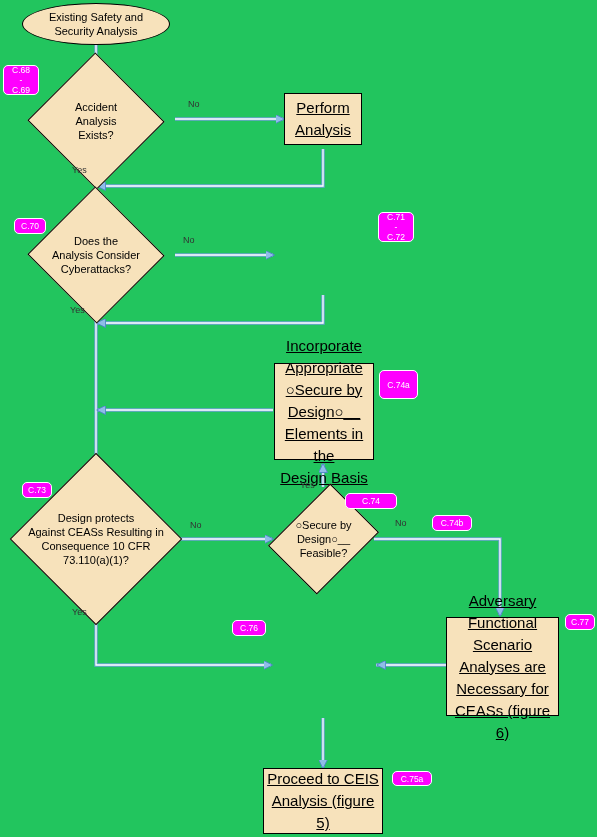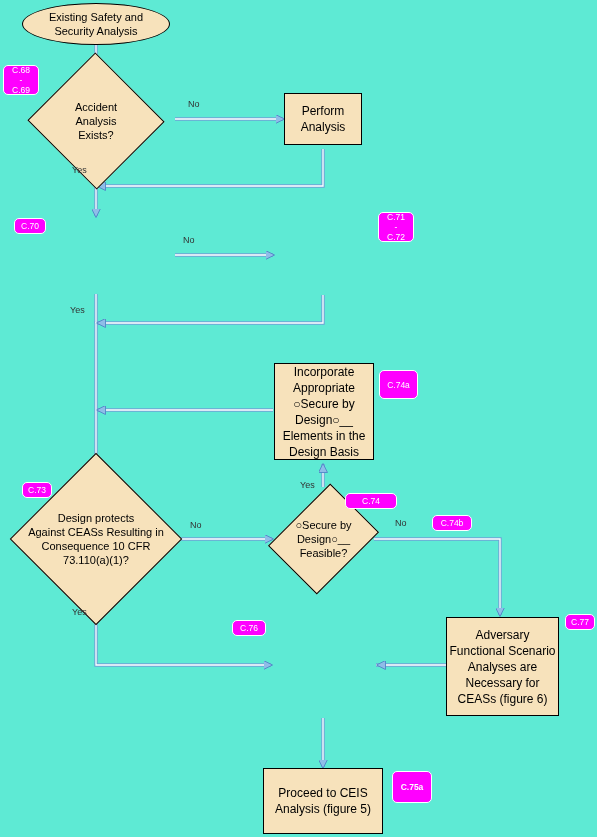--- a/index.html
+++ b/index.html
@@ -4,21 +4,21 @@
 <style>
   html, body {
     margin: 0;
     padding: 0;
     background: #ff00ff;
   }
   #canvas {
     position: relative;
     width: 597px;
     height: 837px;
-    background: #5eead4;
+    background: #22c55e;
     font-family: "Liberation Sans", sans-serif;
     overflow: hidden;
   }
   #svg-layer {
     position: absolute;
     left: 0; top: 0;
     width: 597px;
     height: 837px;
     pointer-events: none;
   }
@@ -28,22 +28,23 @@
     display: flex;
     align-items: center;
     justify-content: center;
     text-align: center;
     color: #000;
     z-index: 5;
   }
   .node-box {
     background: #f7e2bb;
     border: 1.5px solid #000;
-    font-size: 12px;
-    line-height: 16px;
+    font-size: 15px;
+    line-height: 22px;
+    text-decoration: underline;
   }
   .node-ellipse {
     background: #f7e2bb;
     border: 1.5px solid #000;
     border-radius: 50%;
     font-size: 11px;
     line-height: 14px;
   }
   .node-diamond {
     font-size: 11px;
@@ -166,20 +167,26 @@
     <span class="diamond-text" style="white-space: pre-line;">Accident
 Analysis
 Exists?</span>
   </div>
 
   <div class="node node-box" style="left:284px; top:93px; width:78px; height:52px;">
     <span style="white-space: pre-line;">Perform
 Analysis</span>
   </div>
 
+  <div class="node node-diamond" style="left:17px; top:216px; width:158px; height:78px;">
+    <div class="diamond-shape" style="left:30px; top:-9px; width:98px; height:96px;"></div>
+    <span class="diamond-text" style="white-space: pre-line;">Does the
+Analysis Consider
+Cyberattacks?</span>
+  </div>
 
 
   <div class="node node-box" style="left:274px; top:363px; width:100px; height:97px;">
     <span style="white-space: pre-line;">Incorporate
 Appropriate
 ○Secure by
 Design○__
 Elements in the
 Design Basis</span>
   </div>
@@ -217,21 +224,21 @@
 C.69</div>
   <div class="tag" style="left:14px; top:218px; width:32px; height:16px;">C.70</div>
   <div class="tag" style="left: 378px; top: 212px; width: 36px; height: 30px; white-space: pre-line;">C.71 -
 C.72</div>
   <div class="tag" style="left:379px; top:370px; width:39px; height:29px;">C.74a</div>
   <div class="tag" style="left:22px; top:482px; width:19px; height:16px;">C.73</div>
   <div class="tag" style="left:345px; top:493px; width:52px; height:16px;">C.74</div>
   <div class="tag" style="left:432px; top:515px; width:40px; height:16px;">C.74b</div>
   <div class="tag" style="left:232px; top:620px; width:34px; height:16px;text-align:right;">C.76</div>
   <div class="tag" style="left:565px; top:614px; width:30px; height:16px;">C.77</div>
-  <div class="tag" style="left:392px; top:771px; width:40px; height:32px;font-weight:bold;">C.75a</div>
+  <div class="tag" style="left:392px; top:771px; width:40px; height:15px;">C.75a</div>
 
   <div class="edge-label" style="left:188px; top:99px;">No</div>
   <div class="edge-label" style="left:72px; top:165px;">Yes</div>
   <div class="edge-label" style="left:183px; top:235px;">No</div>
   <div class="edge-label" style="left:70px; top:305px;">Yes</div>
   <div class="edge-label" style="left:190px; top:520px;">No</div>
   <div class="edge-label" style="left:72px; top:607px;">Yes</div>
   <div class="edge-label" style="left:300px; top:480px;">Yes</div>
   <div class="edge-label" style="left:395px; top:518px;">No</div>
 

